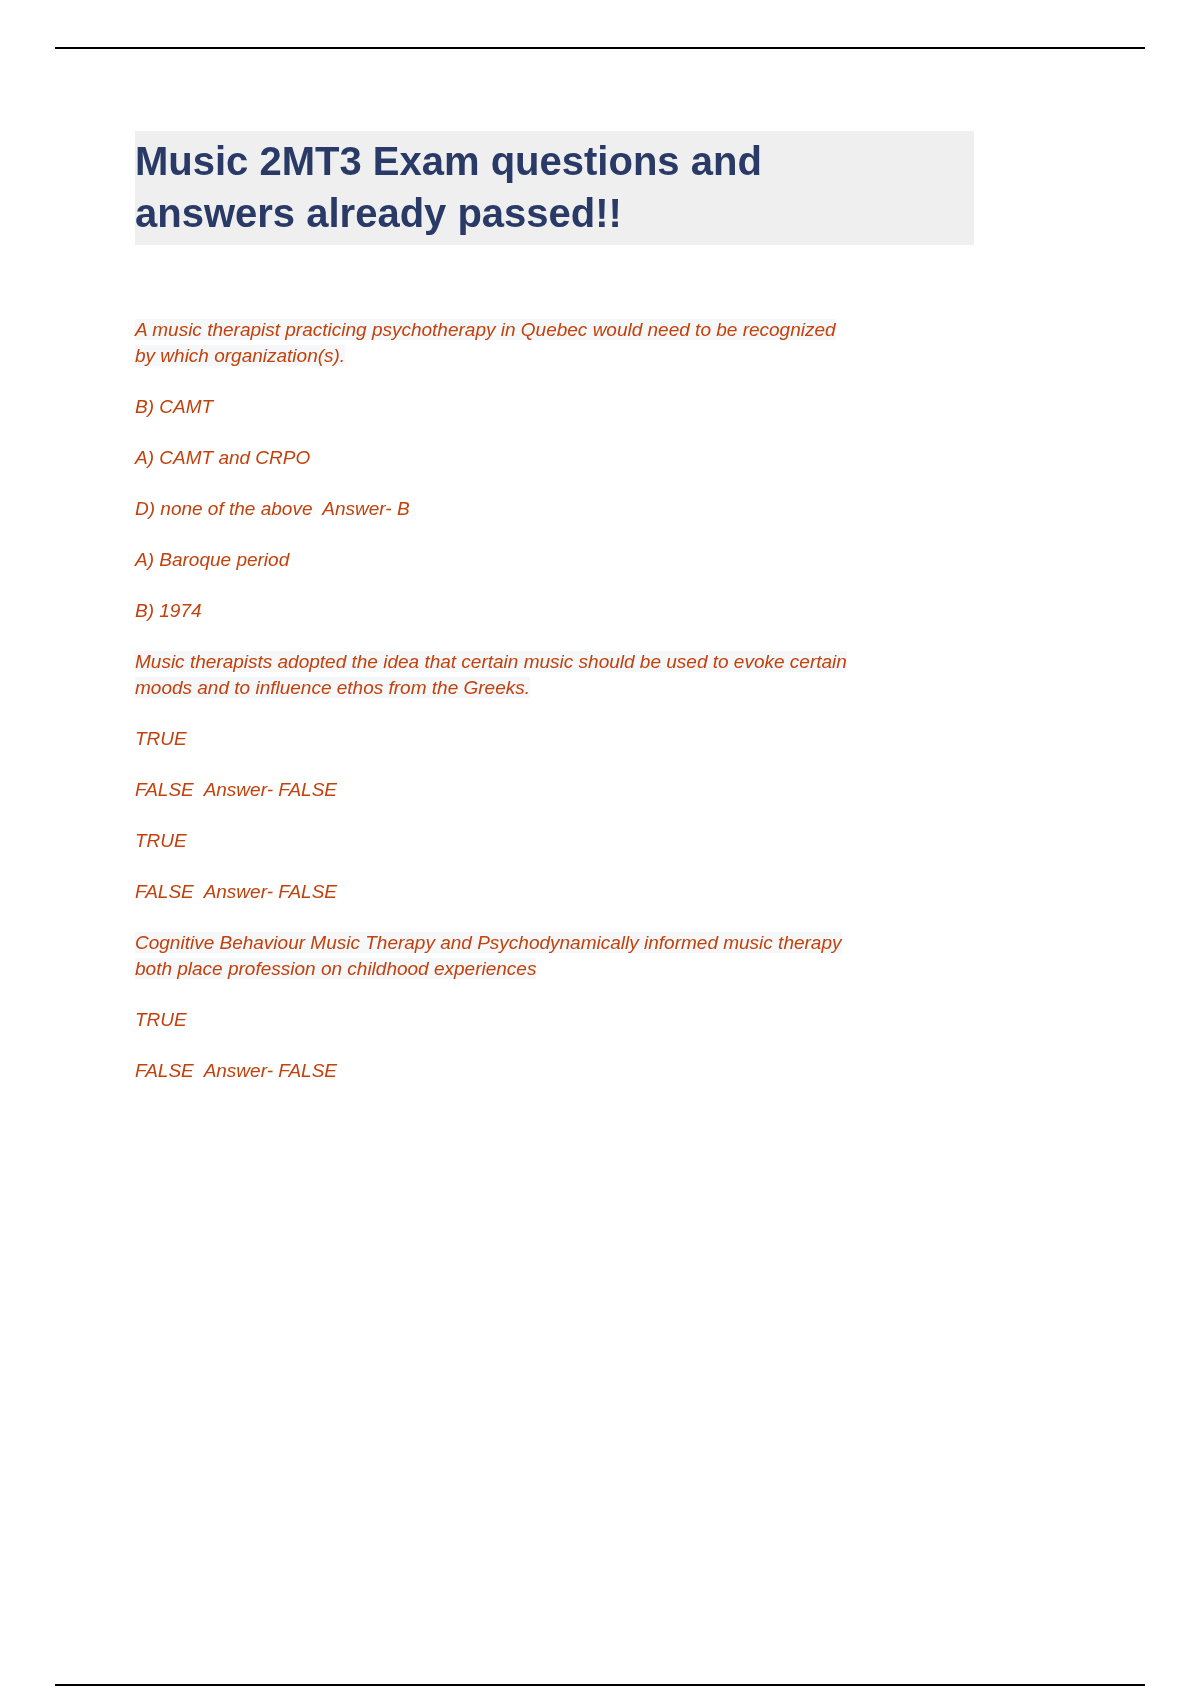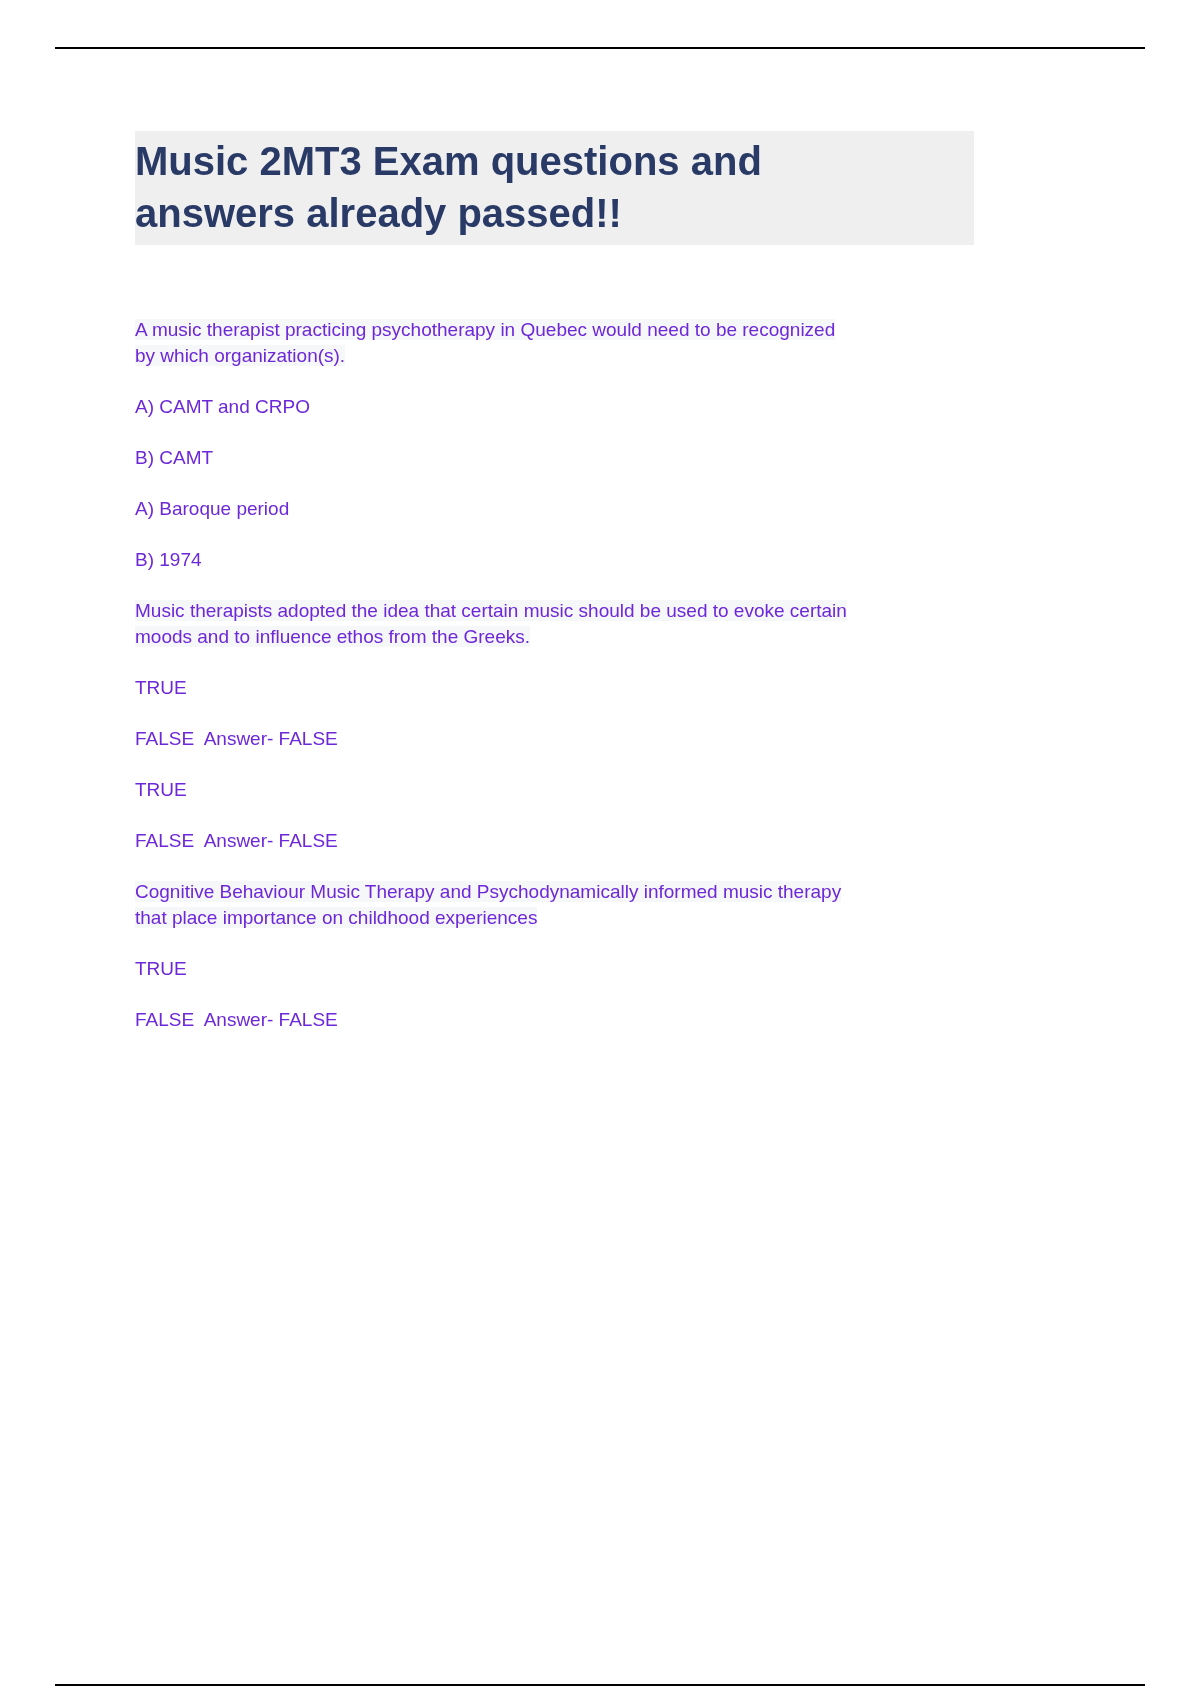--- a/index.html
+++ b/index.html
@@ -44,23 +44,24 @@
     white-space: pre-wrap;
     margin: 0;
   }
 
   .questions {
     margin-top: 72px;
   }
   .para {
     font-size: 19px;
     line-height: 26px;
-    color: #6d28d9;
+    color: #c2410c;
     margin: 0 0 25px 0;
     white-space: pre-wrap;
+    font-style: italic;
   }
   .q-text {
     background: #f6f7f8;
   }
 </style>
 </head>
 <body>
 
 <div class="rule rule-top"></div>
 
@@ -68,35 +69,36 @@
 
   <div class="title-block">
     <h1 class="title-text">Music 2MT3 Exam questions and
 answers already passed!!</h1>
   </div>
 
   <div class="questions">
 
     <p class="para"><span class="q-text">A music therapist practicing psychotherapy in Quebec would need to be recognized
 by which organization(s).</span></p>
+    <p class="para">B) CAMT</p>
     <p class="para">A) CAMT and CRPO</p>
-    <p class="para">B) CAMT</p>
+    <p class="para">D) none of the above  Answer- B</p>
 
     <p class="para">A) Baroque period</p>
     <p class="para">B) 1974</p>
 
     <p class="para"><span class="q-text">Music therapists adopted the idea that certain music should be used to evoke certain
 moods and to influence ethos from the Greeks.</span></p>
     <p class="para">TRUE</p>
     <p class="para">FALSE  Answer- FALSE</p>
 
     <p class="para">TRUE</p>
     <p class="para">FALSE  Answer- FALSE</p>
 
     <p class="para"><span class="q-text">Cognitive Behaviour Music Therapy and Psychodynamically informed music therapy
-that place importance on childhood experiences</span></p>
+both place profession on childhood experiences</span></p>
     <p class="para">TRUE</p>
     <p class="para">FALSE  Answer- FALSE</p>
 
   </div>
 </div>
 
 <div class="rule rule-bottom"></div>
 
 </body></html>

